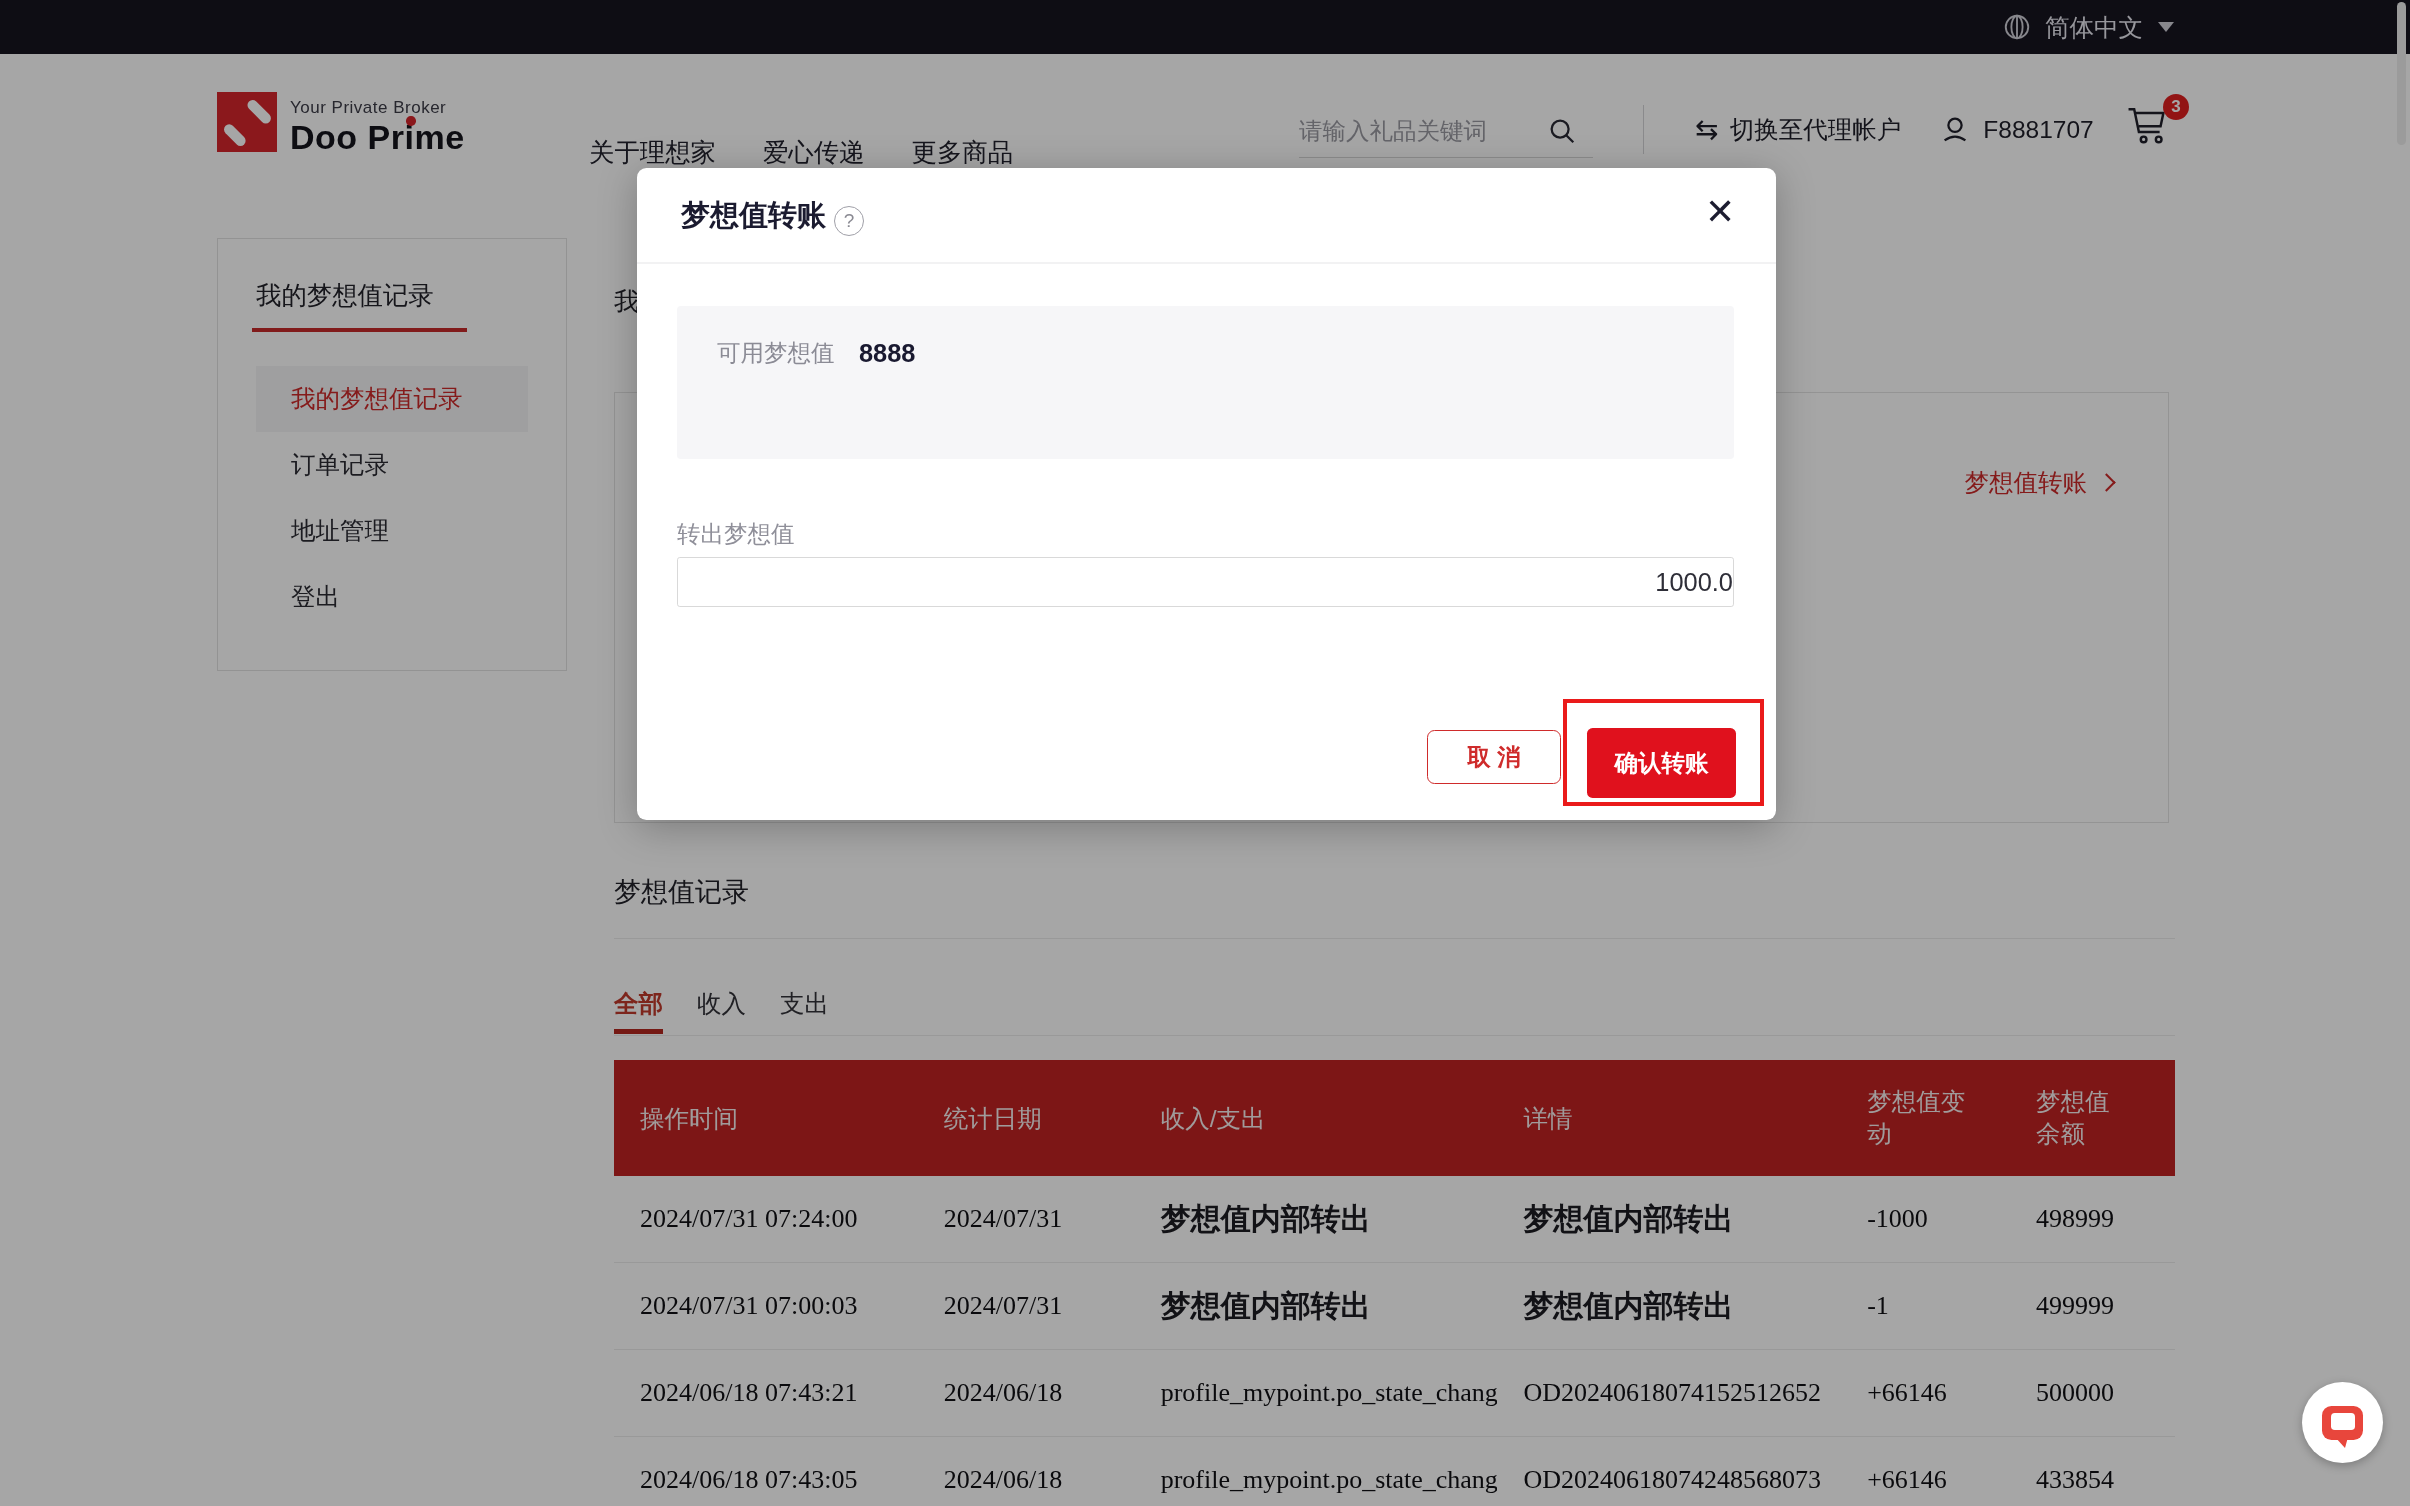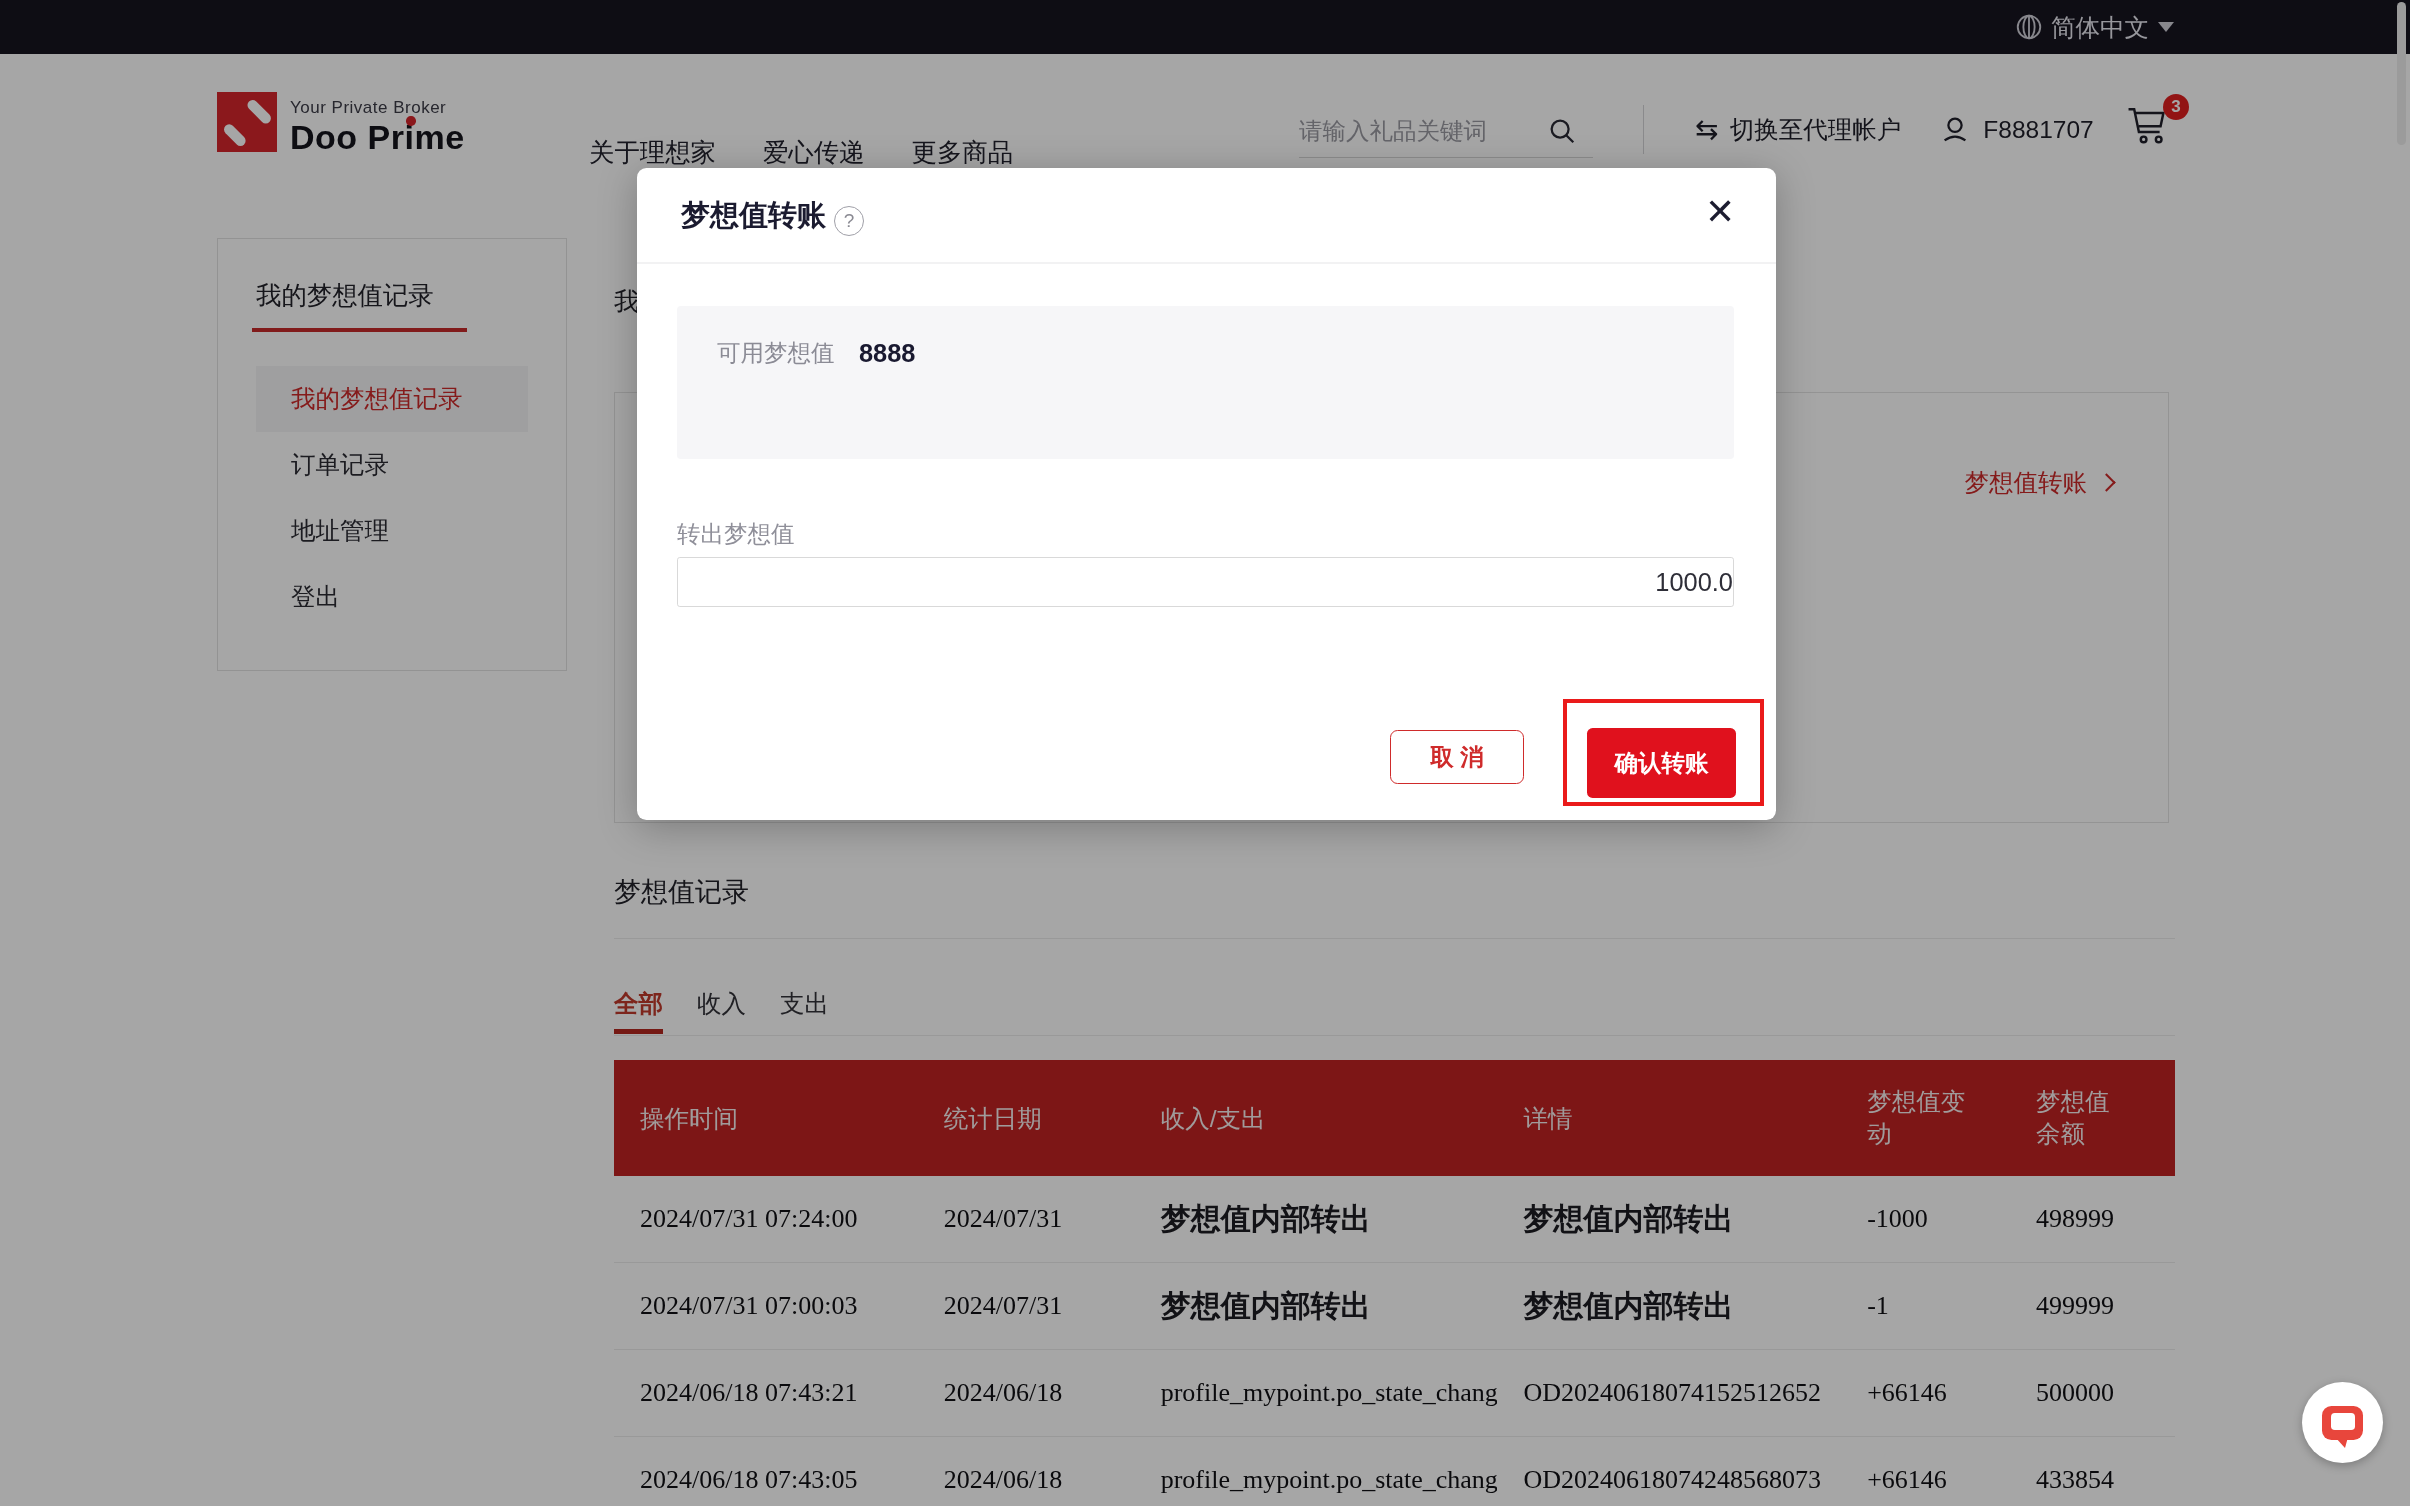--- a/index.html
+++ b/index.html
@@ -3,21 +3,21 @@
 <meta charset="utf-8">
 <style>
   * { margin:0; padding:0; box-sizing:border-box; }
   html,body { width:2411px; height:1507px; }
   body { position:relative; overflow:hidden; background:#fff;
          font-family:"Liberation Sans","DejaVu Sans",sans-serif; color:#222; }
 
   
   .topbar { position:absolute; left:0; top:0; width:2411px; height:54px; background:#161420; }
   .lang { position:absolute; right:237px; top:0; height:54px; display:flex; align-items:center;
-          gap:7px; color:#e8e8f0; font-size:24.5px; cursor:pointer; }
+          gap:13px; color:#e8e8f0; font-size:24.5px; cursor:pointer; }
   .caret { width:0; height:0; border-left:8.5px solid transparent; border-right:8.5px solid transparent;
            border-top:10.4px solid #cfcfd8; margin-left:1.9px; }
 
   
   .logo-sq { position:absolute; left:217px; top:92px; }
   .logo-txt { position:absolute; left:290px; top:98px; }
   .tagline { font-size:17px; color:#3c3c48; letter-spacing:0.5px; }
   .brand { font-size:34px; font-weight:800; color:#15151d; letter-spacing:0.5px; line-height:38px; }
   .brand .i { position:relative; }
   .brand .i::before { content:''; position:absolute; left:1.9px; top:-1.9px; width:9.4px; height:9.4px;
@@ -91,21 +91,21 @@
   .m-info { position:absolute; left:40px; top:138px; width:1057px; height:153px; background:#f6f6f8;
             border-radius:3.8px; padding:32px 0 0 40px; display:flex; flex-direction:column; gap:13px; }
   .m-row { display:flex; align-items:center; gap:24.5px; line-height:30px; }
   .m-label { font-size:23.5px; color:#8b8b95; }
   .m-id { font-size:24.5px; font-weight:700; color:#44444c; filter:blur(6.6px); }
   .m-avail { font-size:25.4px; font-weight:700; color:#191930; }
   .m-input-label { position:absolute; left:40px; top:350px; font-size:23.5px; color:#8f8f99; }
   .m-input { position:absolute; left:40px; top:389px; width:1057px; height:50px;
              border:1.4px solid #d9d9d9; border-radius:2.8px; font-size:25.4px; color:#2e2e38;
              padding-left:15px; outline:none; font-family:inherit; background:#fff;text-align:right; }
-  .btn-cancel { position:absolute; left:753px; top:562px; width:134px; height:54px; background:#fff;
+  .btn-cancel { position:absolute; left:790px; top:562px; width:134px; height:54px; background:#fff;
                 border:1.9px solid #cf2b2b; border-radius:7.5px; color:#cf2b2b; font-size:23.5px;
                 font-weight:700; cursor:pointer; font-family:inherit; }
   .btn-confirm { position:absolute; left:950px; top:560px; width:149px; height:70px;
                  background:#e0111d; border:none; border-radius:5.6px; color:#fff; font-size:23.5px;
                  font-weight:700; cursor:pointer; font-family:inherit; }
   .annotation { position:absolute; left:1563px; top:699px; width:201px; height:107px;
                 border:4.7px solid #ea1a1a; z-index:150; pointer-events:none; }
 
   
   .chat { position:absolute; left:2302px; top:1382px; width:81px; height:81px; border-radius:50%;

